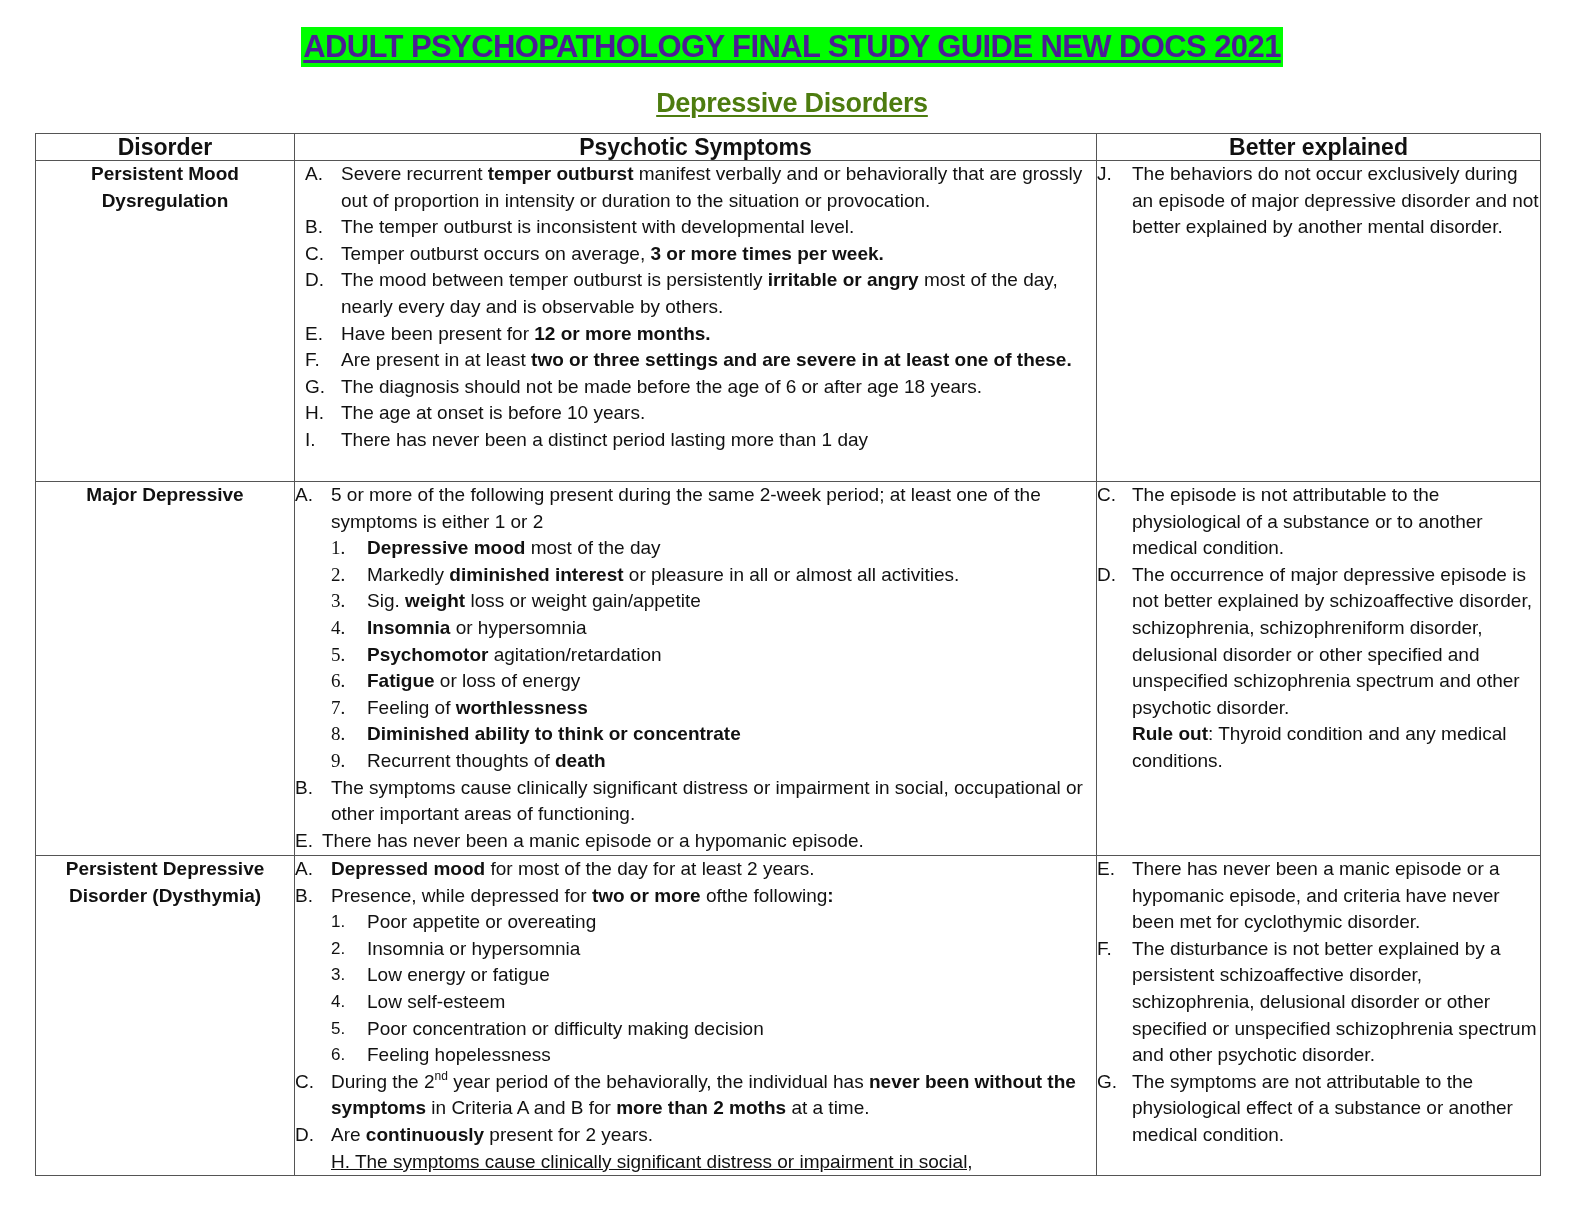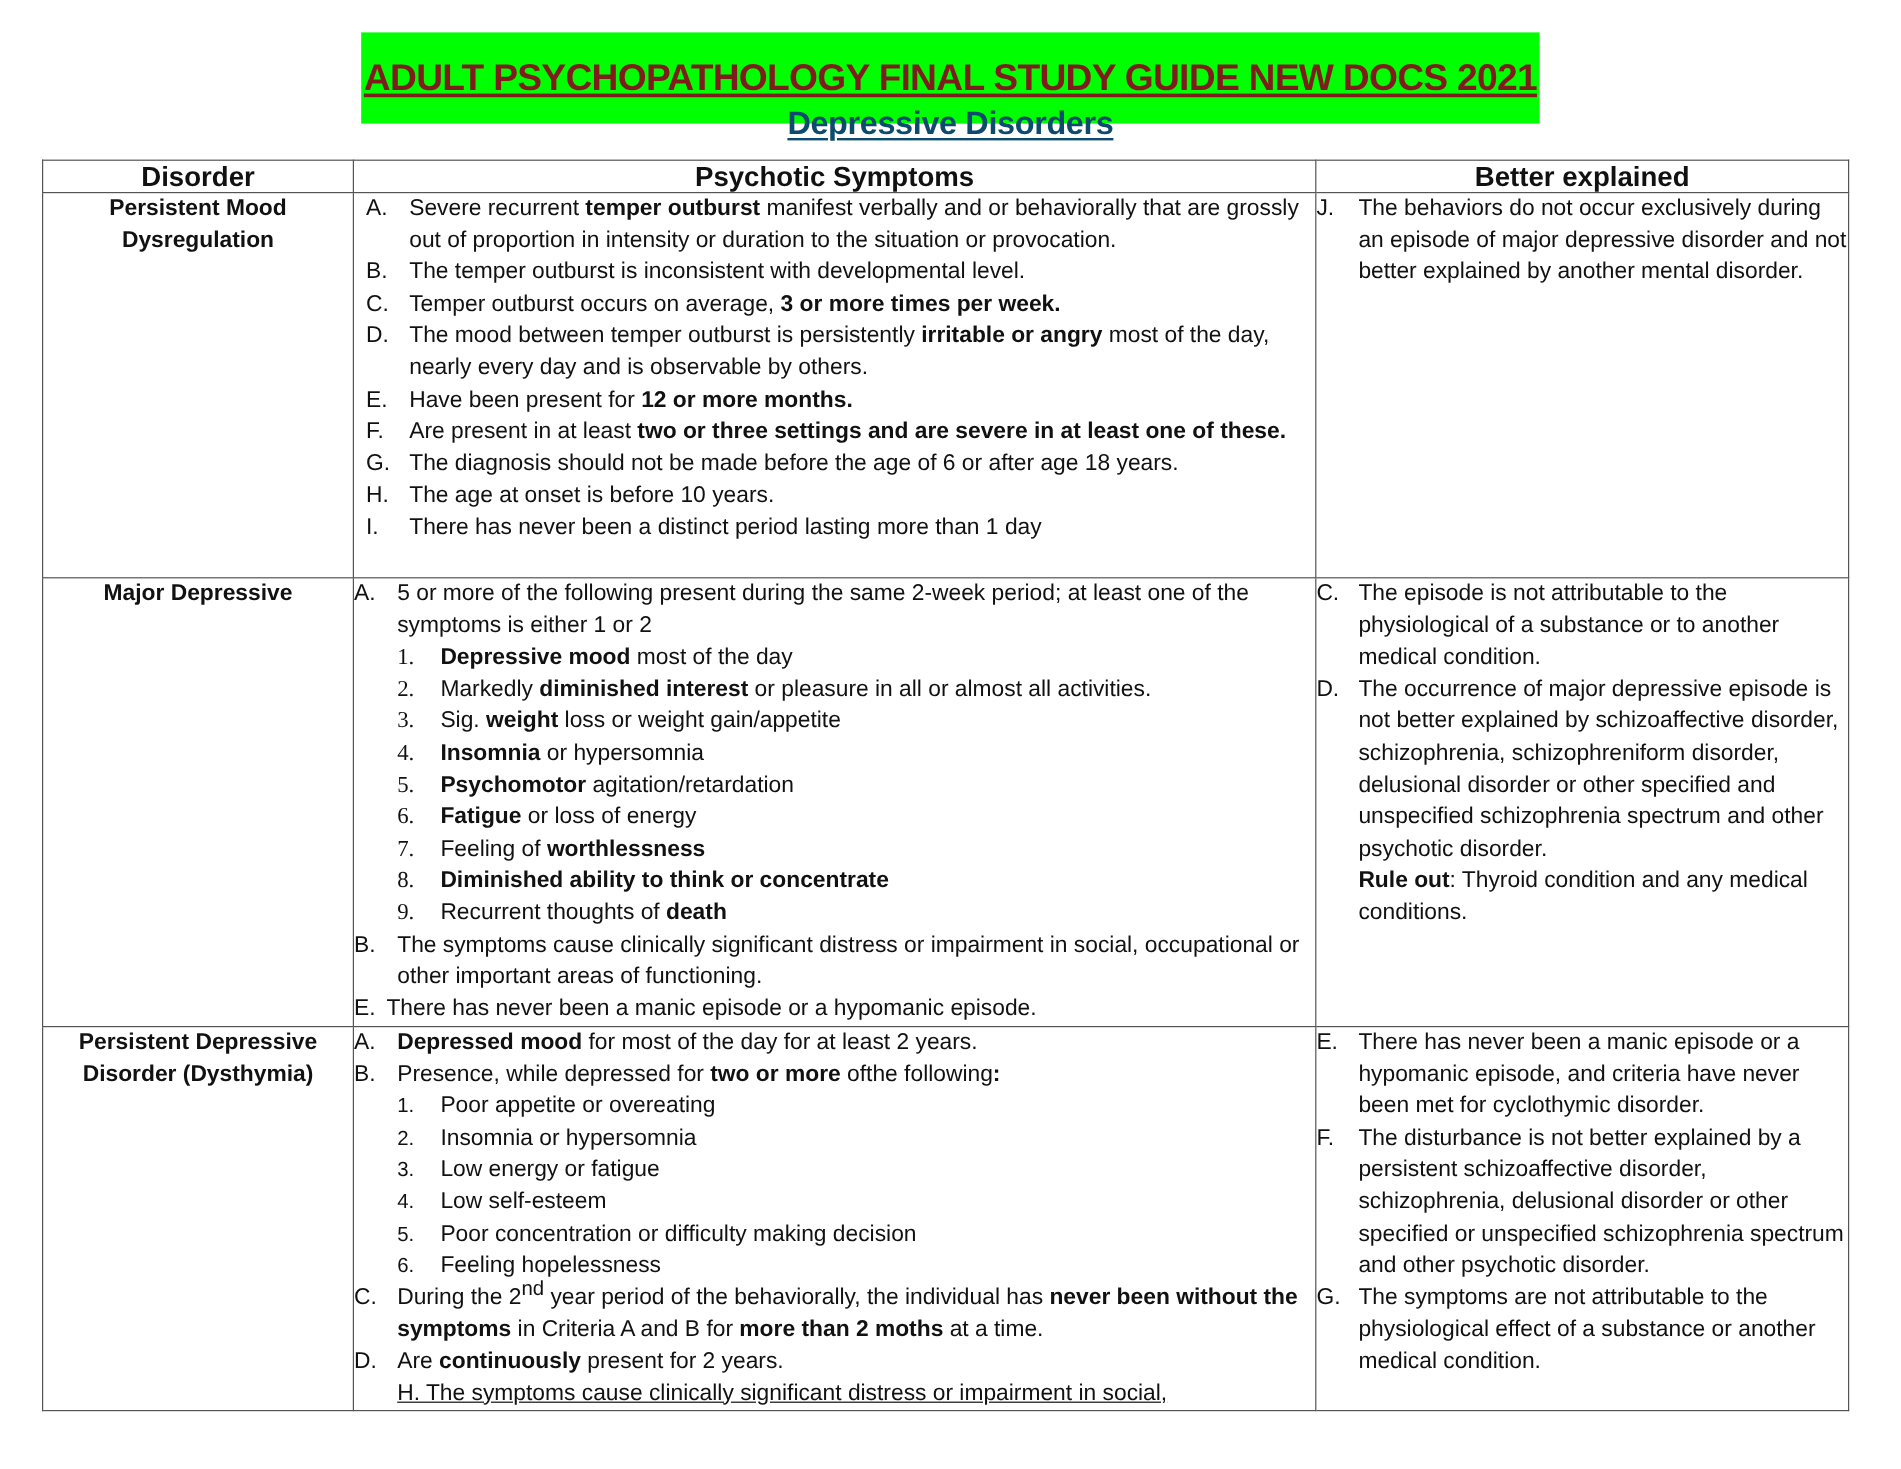--- a/index.html
+++ b/index.html
@@ -2,29 +2,29 @@
 <html><head>
 <meta charset="utf-8">
 <style>
   html, body { margin: 0; padding: 0; background: #ffffff; }
   body {
     width: 1584px; height: 1224px; position: relative; overflow: hidden;
     font-family: "Liberation Sans", sans-serif; color: #111;
   }
   .title-wrap { position: absolute; top: 27px; left: 0; width: 1584px; text-align: center; }
   .doc-title {
-    display: inline-block; background: #00ff00; color: #7f1d1d;
+    display: inline-block; background: #00ff00; color: #4c1d95;
     font-family: "Liberation Sans", sans-serif; font-weight: bold;
-    font-size: 31px; line-height: 40px; padding: 18px 2px;
+    font-size: 31px; line-height: 40px; padding: 0 2px;
     text-decoration: underline; text-decoration-thickness: 3px; text-underline-offset: 3px;
     letter-spacing: -0.6px;
   }
   .subtitle-wrap { position: absolute; top: 86px; left: 0; width: 1584px; text-align: center; }
   .doc-subtitle {
-    display: inline-block; color: #0c4a6e; font-weight: bold; font-size: 27px; line-height: 34px;
+    display: inline-block; color: #4d7c0f; font-weight: bold; font-size: 27px; line-height: 34px;
     text-decoration: underline; text-decoration-thickness: 2px; text-underline-offset: 3px;
     letter-spacing: -0.3px;
   }
   table.guide {
     position: absolute; top: 133px; left: 35px; width: 1505px;
     border-collapse: collapse; table-layout: fixed;
     font-size: 19px; line-height: 26.6px;
   }
   table.guide col.c1 { width: 259px; }
   table.guide col.c2 { width: 802px; }
@@ -43,21 +43,21 @@
   .crit.tight .lbl { padding-left: 0; width: 27px; flex-basis: 27px; }
   .sub { display: flex; padding-left: 36px; }
   .sub .num { width: 36px; flex: 0 0 36px; font-family: "Liberation Serif", serif; }
   .sub .num.sans { font-family: "Liberation Sans", sans-serif; font-size: 17px; }
   .sub .txt { flex: 1; }
   .indent-line { padding-left: 36px; text-decoration: underline; }
   .ex { display: flex; }
   .ex .lbl { width: 35px; flex: 0 0 35px; }
   .ex .txt { flex: 1; }
   b { font-weight: bold; }
-  sup { font-size: 17px; line-height: 0; vertical-align: 8px; }
+  sup { font-size: 12px; line-height: 0; vertical-align: 8px; }
 </style>
 </head>
 <body>
 
 <div class="title-wrap">
   <span class="doc-title">ADULT PSYCHOPATHOLOGY FINAL STUDY GUIDE NEW DOCS 2021</span>
 </div>
 <div class="subtitle-wrap">
   <span class="doc-subtitle">Depressive Disorders</span>
 </div>

